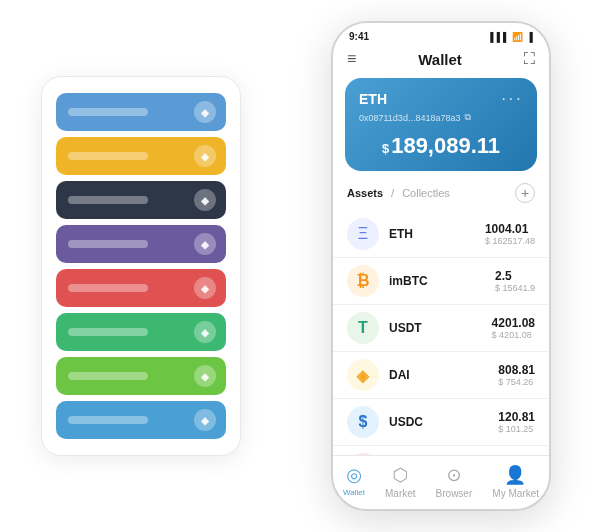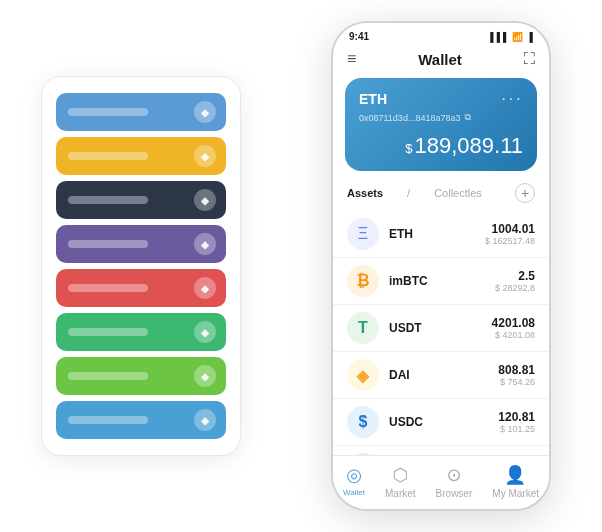--- a/index.html
+++ b/index.html
@@ -158,38 +158,38 @@
     .eth-address {
       font-size: 9px;
       color: rgba(255,255,255,0.75);
       margin-bottom: 10px;
       display: flex;
       align-items: center;
       gap: 4px;
     }
     .eth-balance {
       font-size: 22px;
-      font-weight: 400;
-      text-align: right;
+      font-weight: 700;
+      text-align: center;
     }
     .eth-balance-symbol {
       font-size: 13px;
       margin-right: 2px;
     }
 
     
     .assets-header {
       display: flex;
       align-items: center;
       justify-content: space-between;
       padding: 0 14px 8px;
     }
     .assets-tabs {
       display: flex;
-      gap: 24px;
+      gap: 8px;
       align-items: flex-start;
     }
     .assets-tab {
       font-size: 11px;
       color: #1a1a1a;
       font-weight: 600;
     }
     .assets-tab-slash {
       font-size: 11px;
       color: #aaa;
@@ -229,21 +229,20 @@
       font-size: 16px;
       flex-shrink: 0;
     }
     .asset-name {
       flex: 1;
       font-size: 12px;
       font-weight: 600;
       color: #1a1a1a;
     }
     .asset-values {
-      text-align: right;
     }
     .asset-amount {
       font-size: 12px;
       font-weight: 600;
       color: #1a1a1a;
     }
     .asset-usd {
       font-size: 9px;
       color: #aaa;
     }
@@ -369,21 +368,21 @@
         <div class="asset-values">
           <div class="asset-amount">1004.01</div>
           <div class="asset-usd">$ 162517.48</div>
         </div>
       </div>
       <div class="asset-row">
         <div class="asset-icon" style="background:#fff3e0;color:#f7931a;font-weight:bold;">₿</div>
         <span class="asset-name">imBTC</span>
         <div class="asset-values">
           <div class="asset-amount">2.5</div>
-          <div class="asset-usd">$ 28292.8</div>
+          <div class="asset-usd">$ 15641.9</div>
         </div>
       </div>
       <div class="asset-row">
         <div class="asset-icon" style="background:#e8f5e9;color:#26a17b;font-weight:bold;">T</div>
         <span class="asset-name">USDT</span>
         <div class="asset-values">
           <div class="asset-amount">4201.08</div>
           <div class="asset-usd">$ 4201.08</div>
         </div>
       </div>

